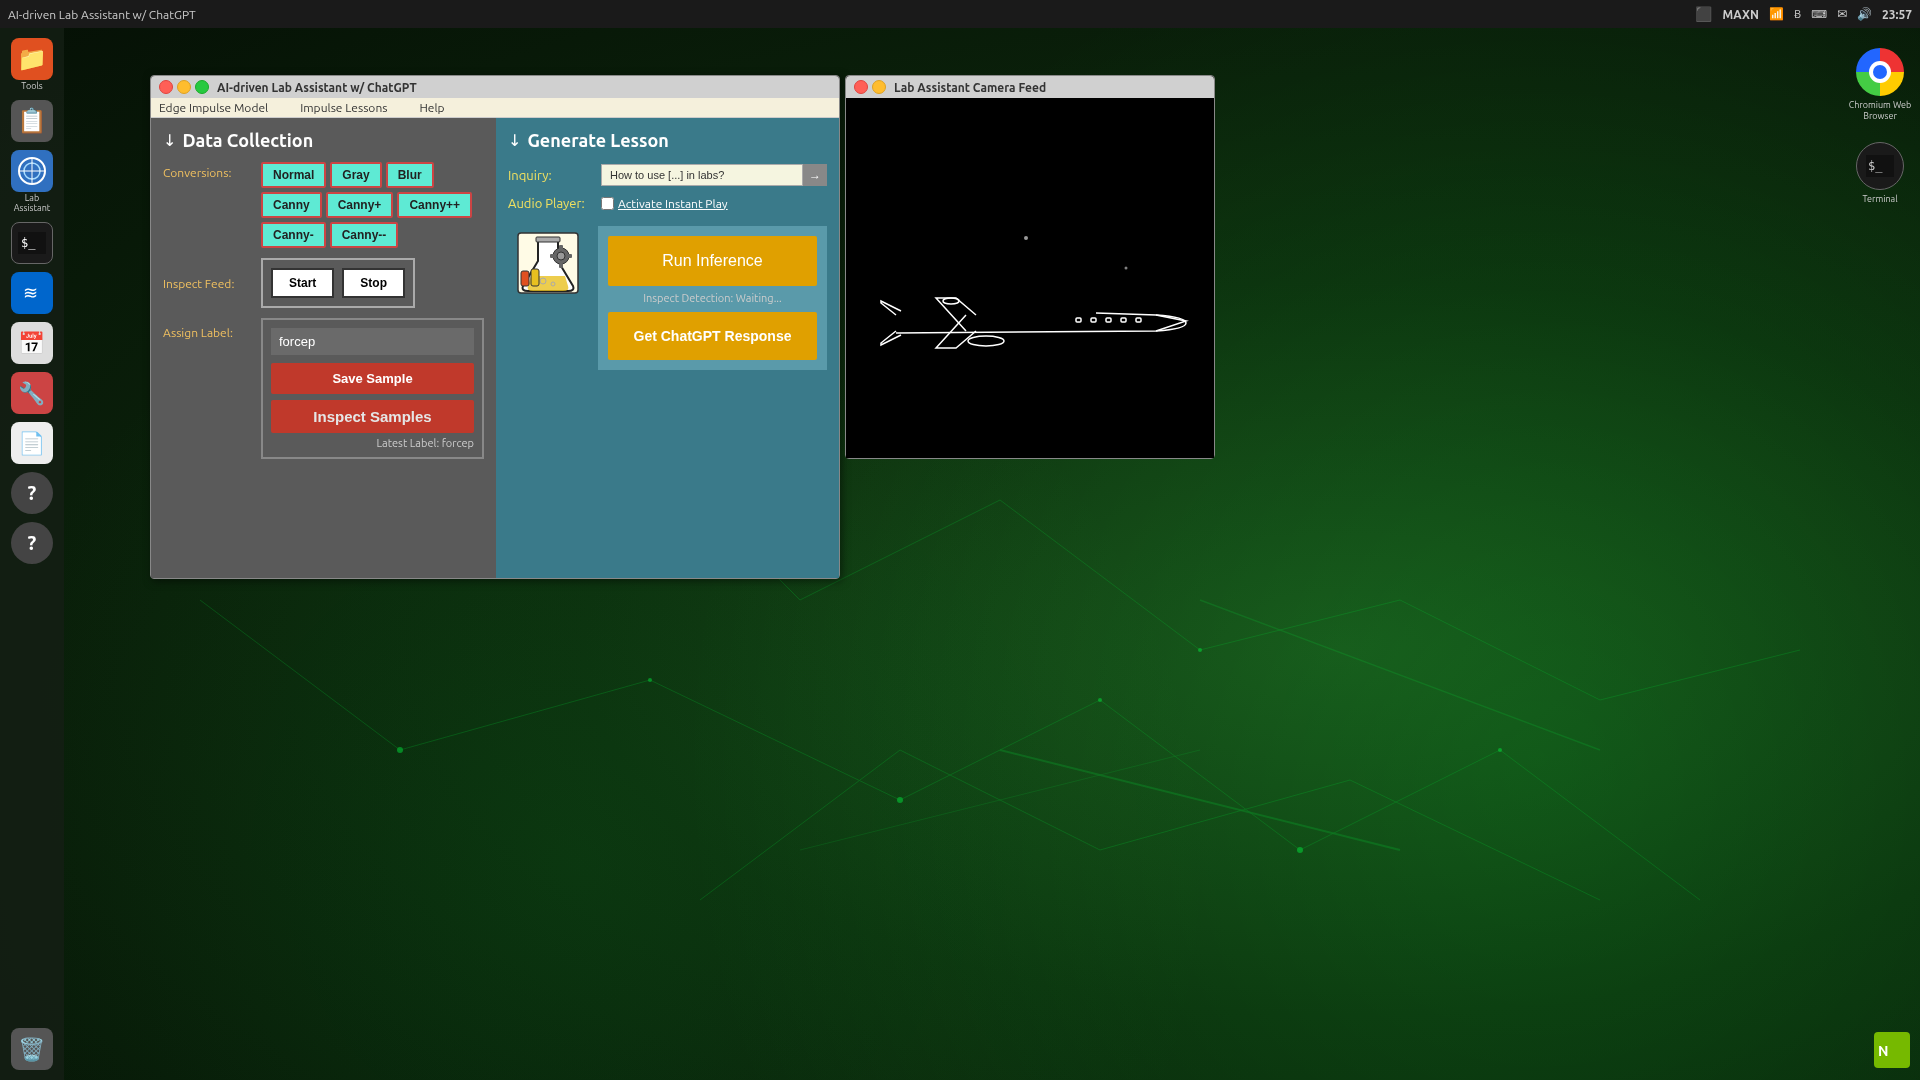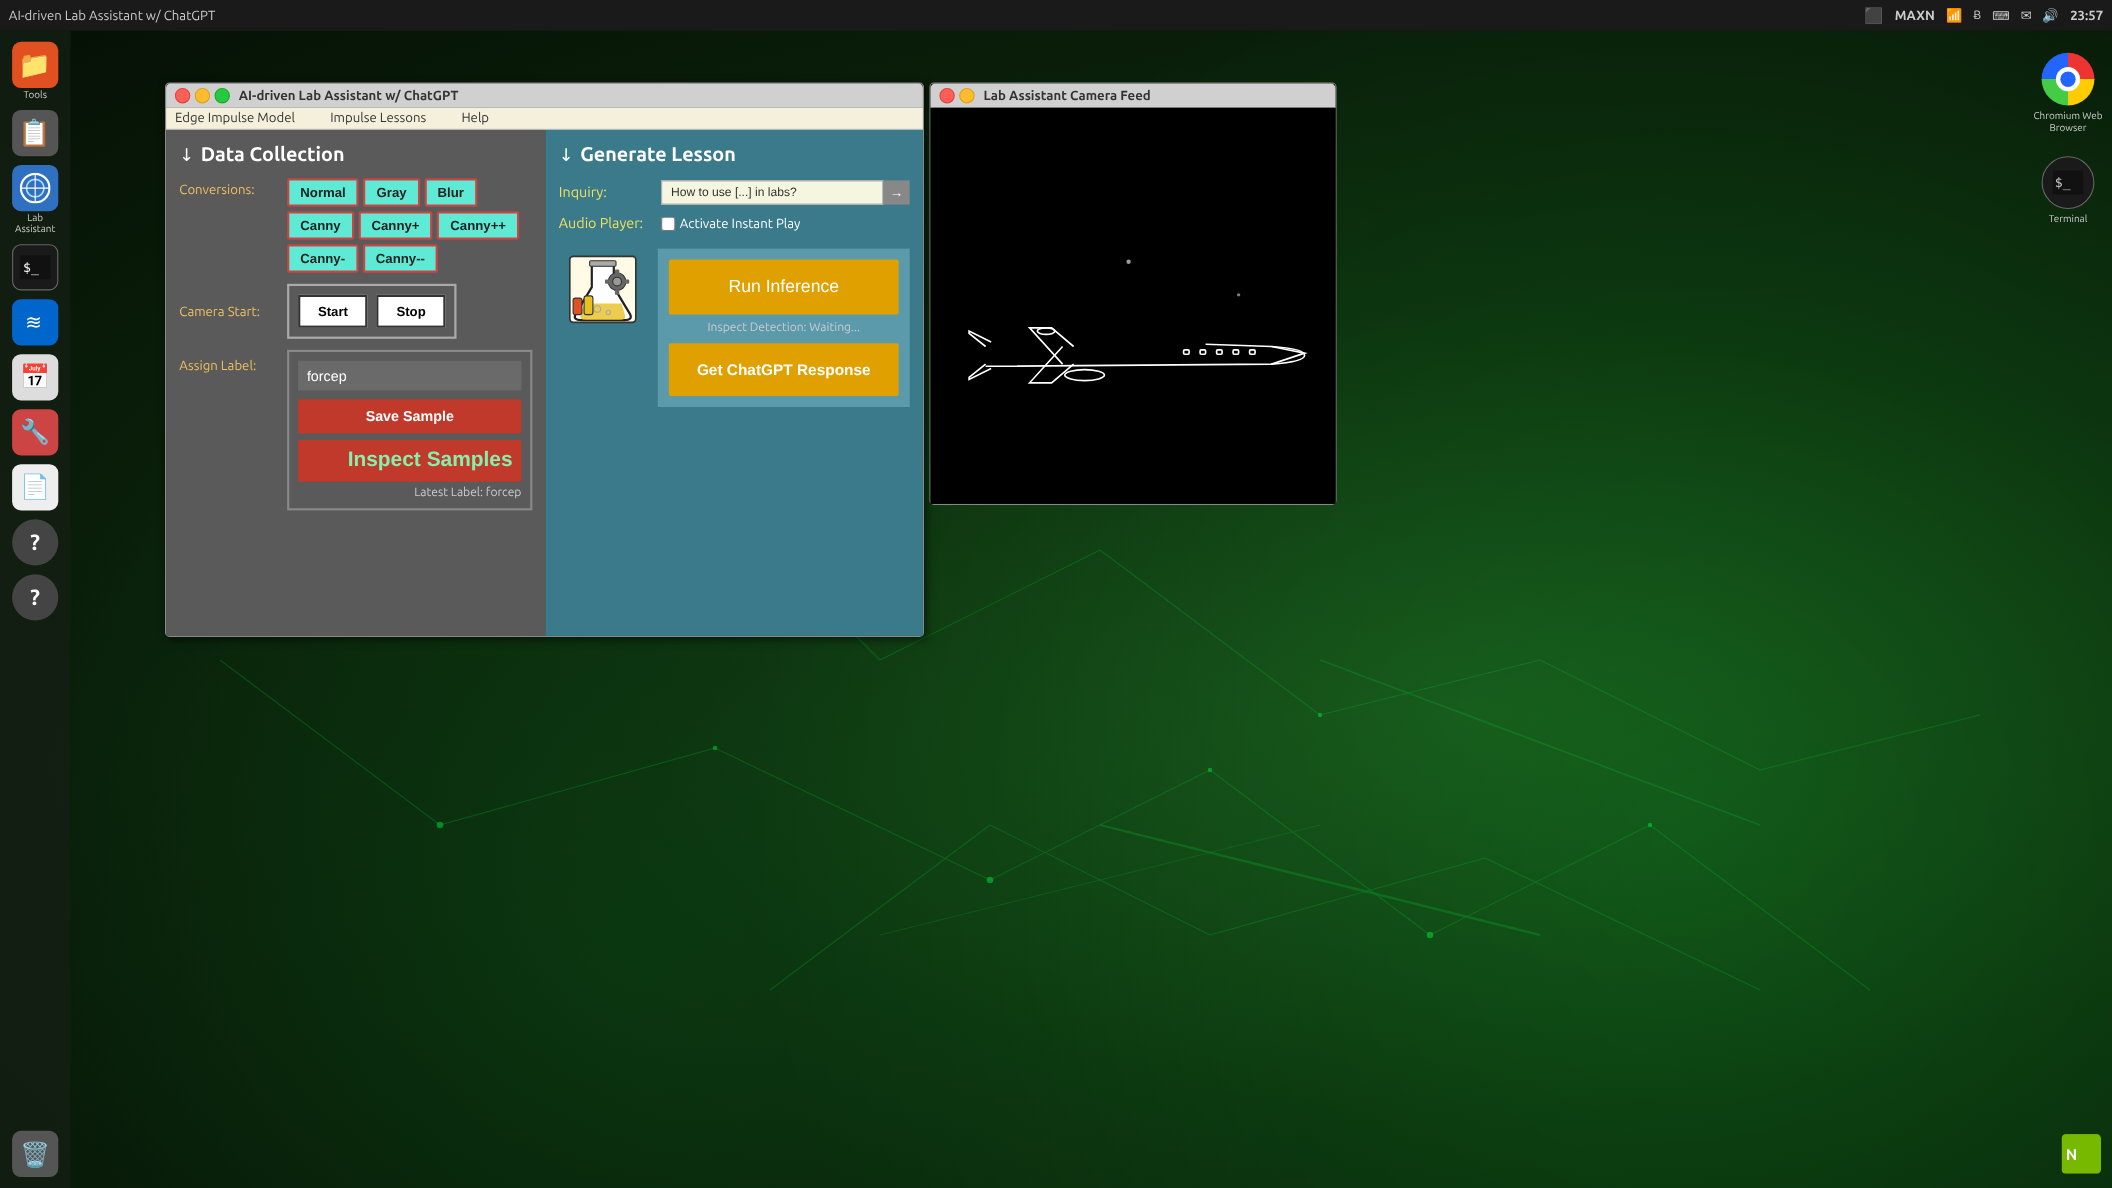--- a/index.html
+++ b/index.html
@@ -320,27 +320,26 @@
       font-weight: bold;
       cursor: pointer;
       margin-bottom: 6px;
       border-radius: 2px;
     }
     .inspect-btn {
       display: block;
       width: 100%;
       padding: 8px;
       background: #c0392b;
-      color: #86efac;
+      color: #e5e5e5;
       border: none;
-      font-size: 19px;
+      font-size: 15px;
       font-weight: bold;
       cursor: pointer;
       border-radius: 2px;
-      text-align: right;
     }
     .latest-label {
       color: #ccc;
       font-size: 11px;
       text-align: right;
       margin-top: 4px;
     }
 
     
     .right-panel {
@@ -403,20 +402,21 @@
       color: #f0e060;
       font-size: 13px;
       min-width: 85px;
     }
     .checkbox-label {
       color: #fff;
       font-size: 12px;
       display: flex;
       align-items: center;
       gap: 4px;
+      text-decoration: underline;
     }
 
     .inference-area {
       display: flex;
       gap: 10px;
       align-items: flex-start;
     }
     .flask-icon-box {
       width: 80px;
       height: 80px;
@@ -694,21 +694,21 @@
           <button class="conv-btn">Blur</button>
           <button class="conv-btn">Canny</button>
           <button class="conv-btn">Canny+</button>
           <button class="conv-btn">Canny++</button>
           <button class="conv-btn">Canny-</button>
           <button class="conv-btn">Canny--</button>
         </div>
       </div>
 
       <div class="camera-section">
-        <span class="camera-label">Camera Start:</span>
+        <span class="camera-label">Inspect Feed:</span>
         <div class="camera-feed-box">
           <button class="start-btn">Start</button>
           <button class="stop-btn">Stop</button>
         </div>
       </div>
 
       <div class="assign-section">
         <span class="assign-label">Assign Label:</span>
         <div class="assign-box">
           <input type="text" class="label-input" value="forcep" style="">

